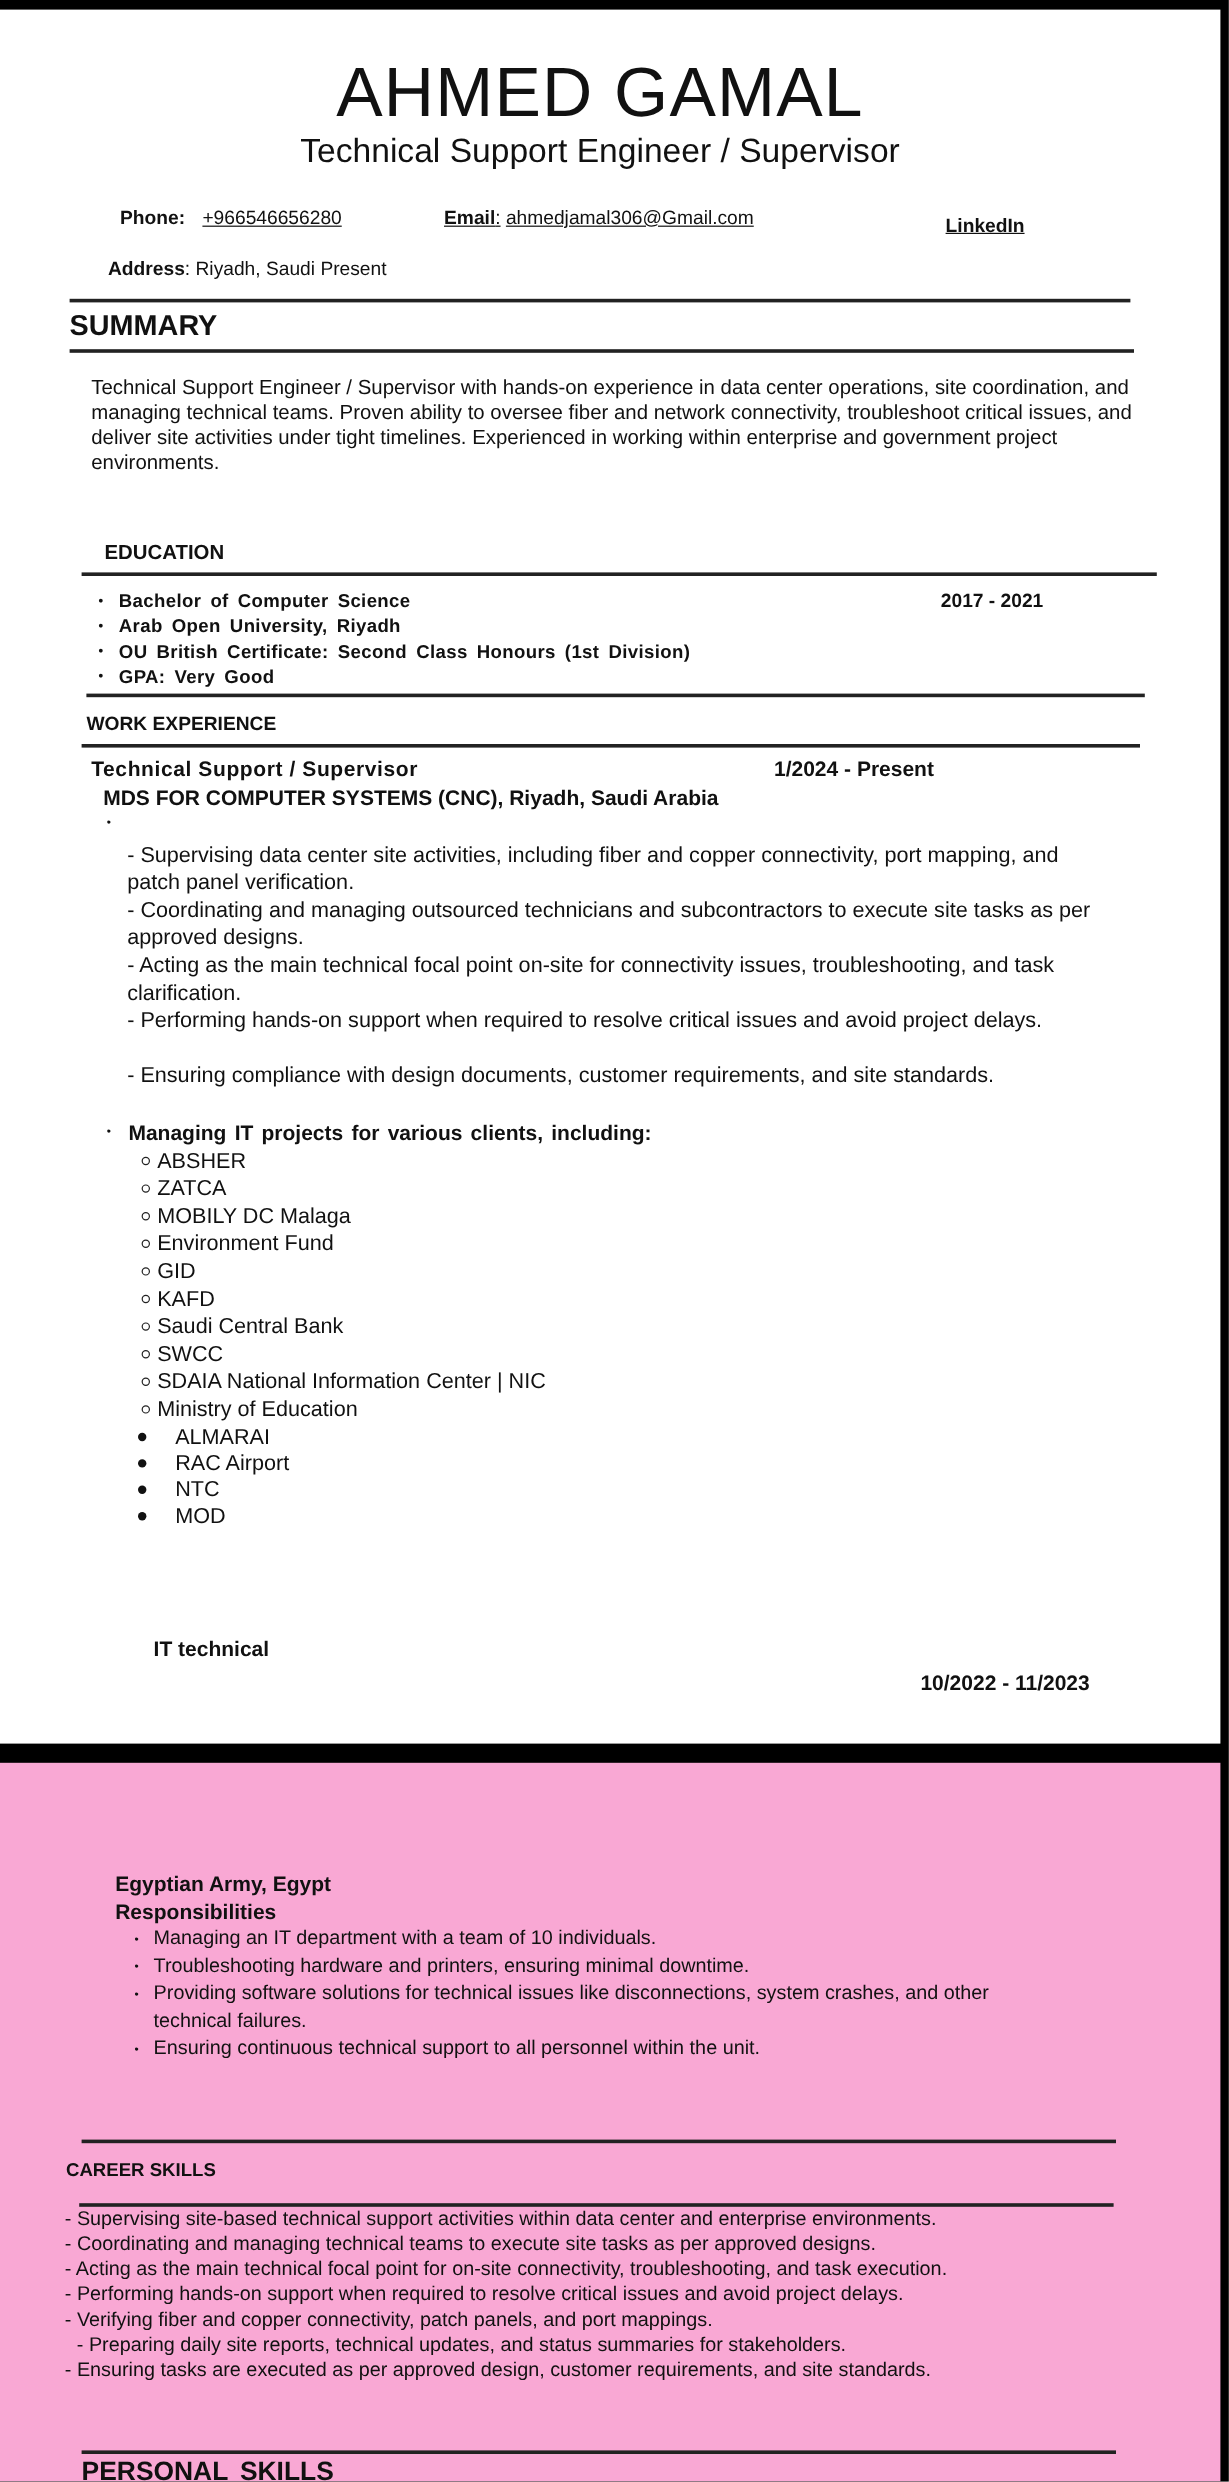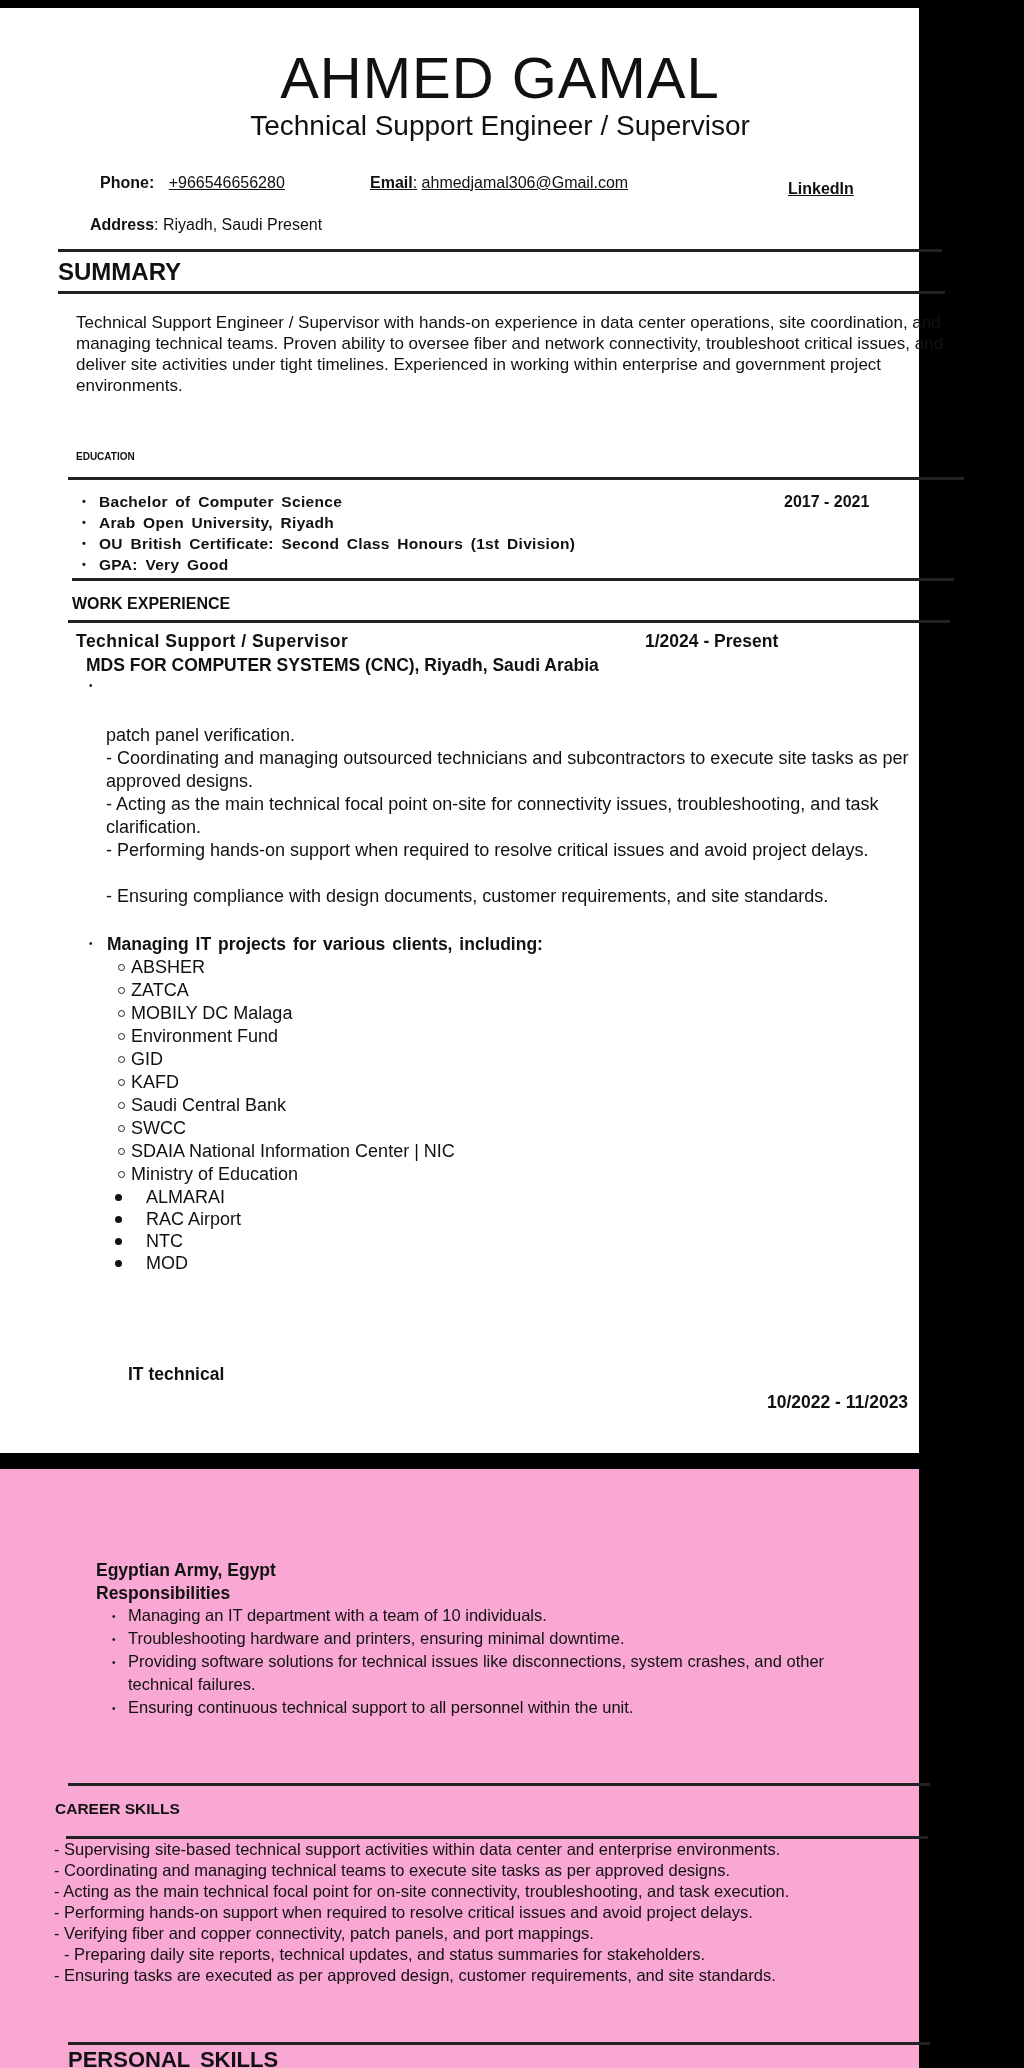--- a/index.html
+++ b/index.html
@@ -2,21 +2,21 @@
 <html><head>
 <meta charset="utf-8">
 <style>
   html, body { margin: 0; padding: 0; }
   body {
     width: 1024px; height: 2068px; position: relative; overflow: hidden;
     background: #000000;
     font-family: "Liberation Sans", sans-serif; color: #111111;
   }
   .page {
-    position: absolute; left: 0; background: #ffffff; width: 919px;
+    position: absolute; left: 0; background: #ffffff; width: 1017px;
   }
   #page1 { top: 8px; height: 1445px; }
   #page2 { top: 1469px; height: 599px; background: #f9a8d4; }
   .abs { position: absolute; white-space: nowrap; }
   .hr { position: absolute; height: 3px; background: #222222; }
   .name { font-size: 58px; left: 0; width: 1000px; text-align: center; top: 36px; letter-spacing: 1px; }
   .subtitle { font-size: 28px; left: 0; width: 1000px; text-align: center; top: 102px; }
   .contact { font-size: 16px; }
   .contact b { font-weight: bold; }
   .u { text-decoration: underline; }
@@ -53,39 +53,40 @@
   </div>
   <div class="abs contact" style="left:90px; top:208px;">
     <b>Address</b><span>: Riyadh, Saudi Present</span>
   </div>
 
   <div class="hr" style="left:58px; width:884px; top:241px;"></div>
   <div class="abs sect-big" style="left:58px; top:250px;">SUMMARY</div>
   <div class="hr" style="left:58px; width:887px; top:283px;"></div>
   <div class="abs para" style="left:76px; top:304px; width:880px;">Technical Support Engineer / Supervisor with hands-on experience in data center operations, site coordination, and managing technical teams. Proven ability to oversee fiber and network connectivity, troubleshoot critical issues, and deliver site activities under tight timelines. Experienced in working within enterprise and government project environments.</div>
 
-  <div class="abs sect" style="left:76px; top:443px; font-size:10px;">EDUCATION</div>
+  <div class="abs sect" style="left:87px; top:443px; font-size:17px;">EDUCATION</div>
   <div class="hr" style="left:68px; width:896px; top:469px;"></div>
   <div class="abs" style="left:99px; top:483px;">
     <div class="abs edu-item dot-s" style="left:0; top:0;">Bachelor of Computer Science</div>
     <div class="abs edu-item dot-s" style="left:0; top:21px;">Arab Open University, Riyadh</div>
     <div class="abs edu-item dot-s" style="left:0; top:42px;">OU British Certificate: Second Class Honours (1st Division)</div>
     <div class="abs edu-item dot-s" style="left:0; top:63px;">GPA: Very Good</div>
   </div>
   <div class="abs bold16" style="left:784px; top:485px;">2017 - 2021</div>
   <div class="hr" style="left:72px; width:882px; top:570px;"></div>
 
   <div class="abs sect" style="left:72px; top:587px; font-size:16px; font-weight:bold;">WORK EXPERIENCE</div>
   <div class="hr" style="left:68px; width:882px; top:612px;"></div>
 
   <div class="abs bold17" style="left:76px; top:623px; letter-spacing:0.5px;">Technical Support / Supervisor</div>
   <div class="abs bold17" style="left:645px; top:623px;">1/2024 - Present</div>
   <div class="abs bold17" style="left:86px; top:647px;">MDS FOR COMPUTER SYSTEMS (CNC), Riyadh, Saudi Arabia</div>
   <div class="abs" style="left:89px; top:672px; font-size:10px;">•</div>
 
+  <div class="abs t17" style="left:106px; top:694px;">- Supervising data center site activities, including fiber and copper connectivity, port mapping, and</div>
   <div class="abs t17" style="left:106px; top:717px;">patch panel verification.</div>
   <div class="abs t17" style="left:106px; top:740px;">- Coordinating and managing outsourced technicians and subcontractors to execute site tasks as per</div>
   <div class="abs t17" style="left:106px; top:763px;">approved designs.</div>
   <div class="abs t17" style="left:106px; top:786px;">- Acting as the main technical focal point on-site for connectivity issues, troubleshooting, and task</div>
   <div class="abs t17" style="left:106px; top:809px;">clarification.</div>
   <div class="abs t17" style="left:106px; top:832px;">- Performing hands-on support when required to resolve critical issues and avoid project delays.</div>
   <div class="abs t17" style="left:106px; top:878px;">- Ensuring compliance with design documents, customer requirements, and site standards.</div>
 
   <div class="abs" style="left:89px; top:930px; font-size:10px;">•</div>
   <div class="abs bold17" style="left:107px; top:926px; word-spacing:2px;">Managing IT projects for various clients, including:</div>

